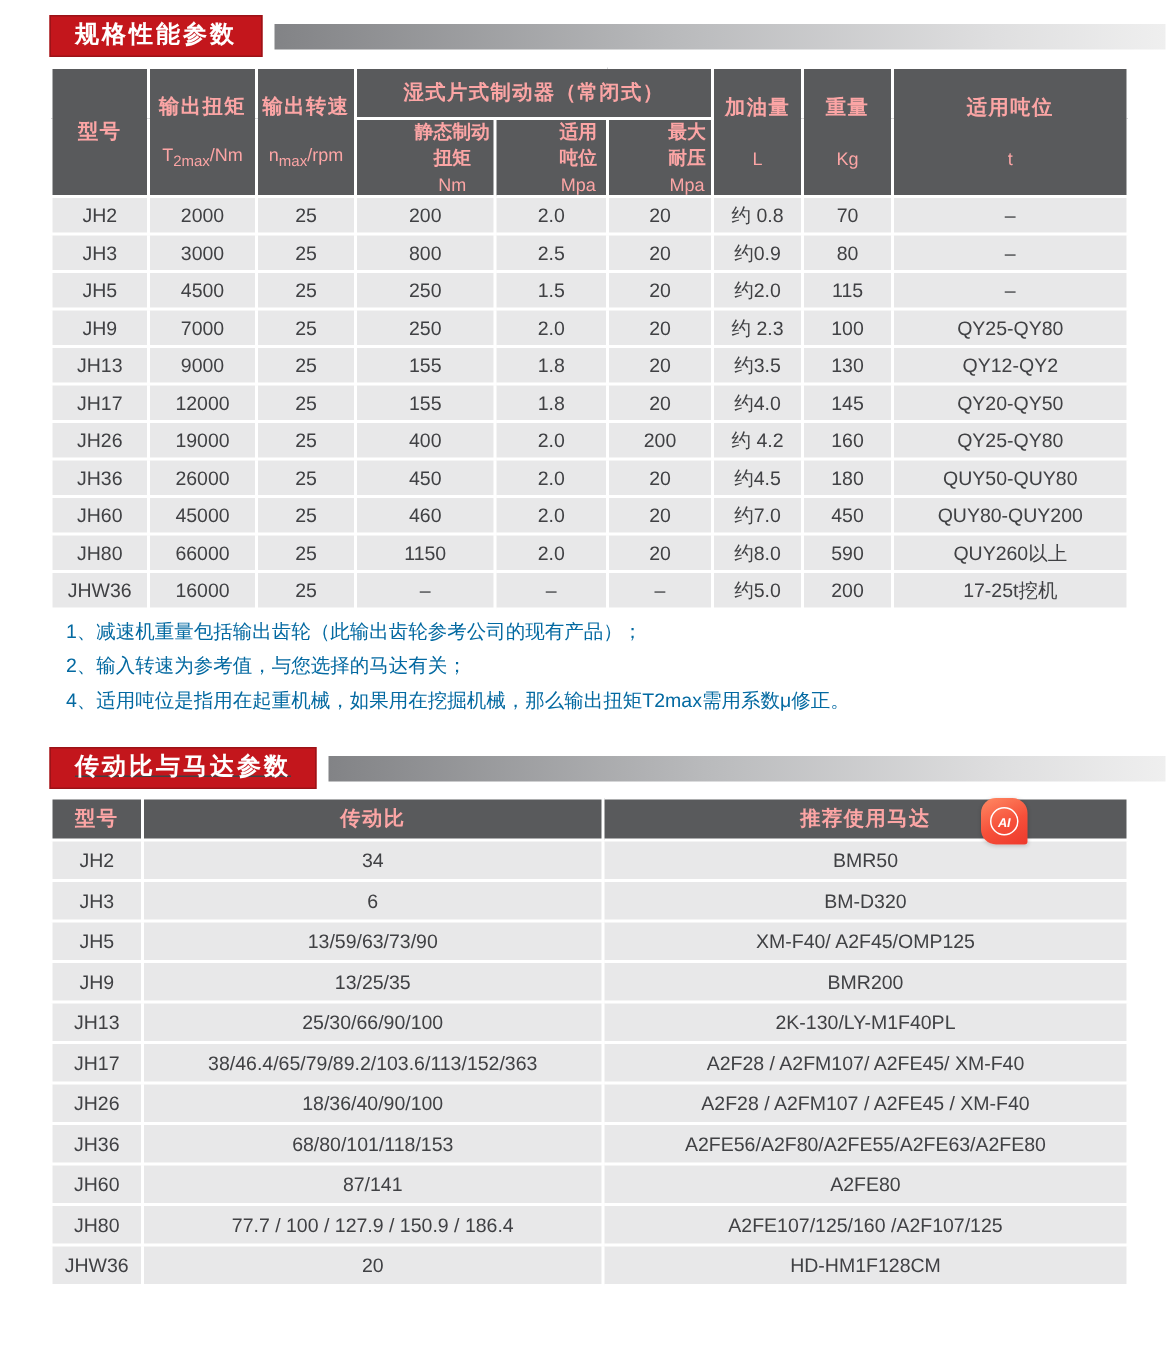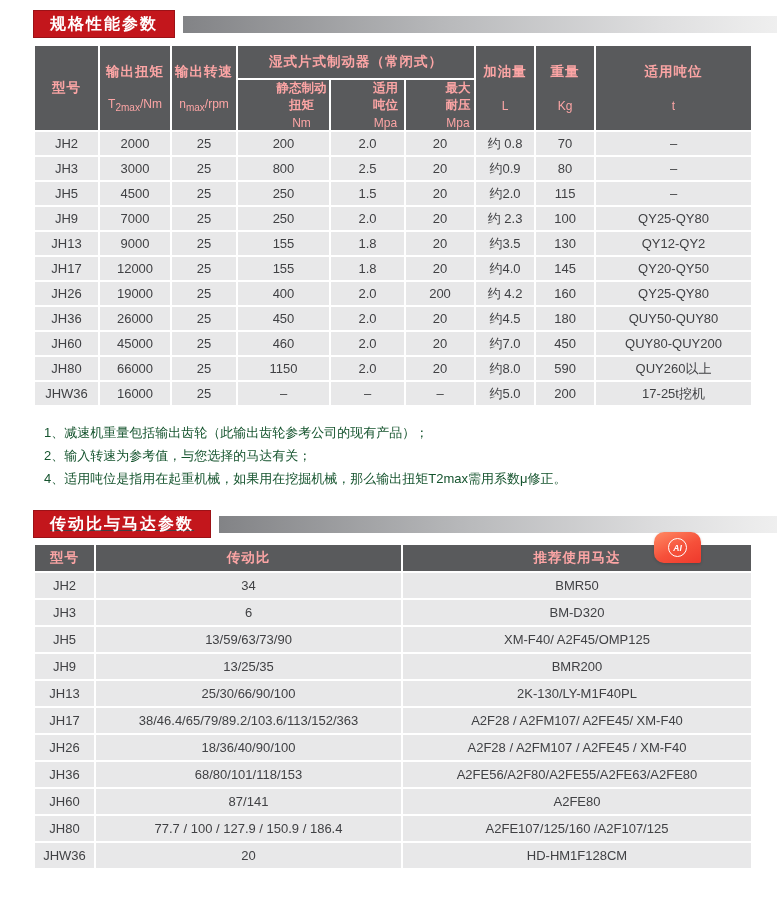--- a/index.html
+++ b/index.html
@@ -35,31 +35,31 @@
   .spec-table thead tr.tier2 th{height:42px;padding-left:36px;}
   .spec-table th.tall{height:78px;}
   .h-stack{display:flex;flex-direction:column;justify-content:space-evenly;height:100%;}
   .h-cn{font-size:13.5px;font-weight:bold;letter-spacing:1px;}
   .h-unit{font-size:12px;font-weight:normal;letter-spacing:0;}
   .h-unit sub{font-size:10px;}
   .sub2{display:flex;flex-direction:column;justify-content:center;gap:2px;height:100%;}
   .sub2 .h-cn{font-size:12.5px;letter-spacing:0;}
 
   
-  .notes{margin:14px 0 0 44px;font-size:13px;color:#14532d;line-height:23px;}
+  .notes{margin:2px 0 0 44px;font-size:13px;color:#0369a1;line-height:23px;}
   .note-cont{padding-left:13px;}
 
   
   .ratio-table{margin-top:5px;}
   .ratio-table th{height:26px;font-size:13.5px;letter-spacing:1px;}
   .ratio-table td{height:25px;}
 
   
   .ai-fab{
-    position:absolute;left:654px;top:532px;width:47px;height:31px;
+    position:absolute;left:654px;top:532px;width:31px;height:31px;
     background:linear-gradient(155deg,#ff8a64 0%,#f6503a 55%,#ee392c 100%);
     border-radius:10px 10px 2px 10px;
     display:flex;align-items:center;justify-content:center;
     box-shadow:0 1px 3px rgba(0,0,0,0.18);cursor:pointer;
   }
   .ai-ring{
     width:17px;height:17px;border:1.6px solid #ffffff;border-radius:50%;
     display:flex;align-items:center;justify-content:center;
     color:#ffffff;font-size:8.5px;font-weight:bold;font-style:italic;
   }

